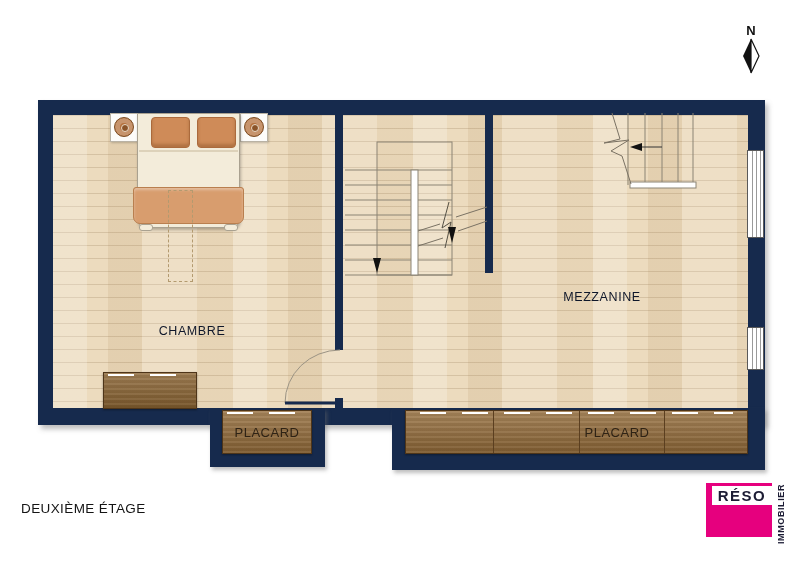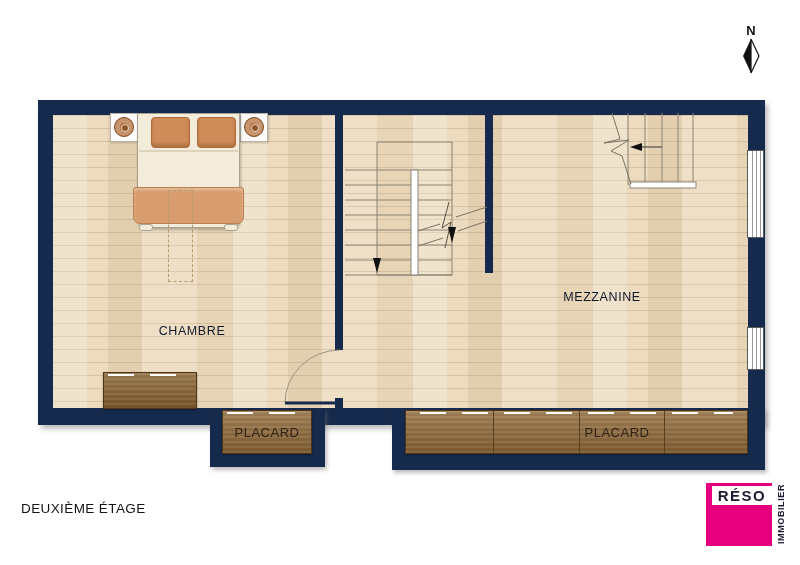--- a/index.html
+++ b/index.html
@@ -67,21 +67,21 @@
   
   .room-label{font-size:12.5px;letter-spacing:.6px;color:#0f172a;transform:translate(-50%,-50%);white-space:nowrap;}
   .closet-label{font-size:13px;letter-spacing:.5px;color:#2f2315;transform:translate(-50%,-50%);white-space:nowrap;}
   .floor-title{left:21px;top:501px;font-size:13.5px;font-weight:normal;letter-spacing:.4px;color:#141414;white-space:nowrap;}
   .disclaimer{left:400px;top:531px;transform:translateX(-50%);font-size:10px;color:#4a4a4a;white-space:nowrap;}
   
   .north{left:738px;top:24px;width:26px;height:52px;text-align:center;}
   .north-n{font-size:13px;font-weight:bold;color:#111;line-height:13px;}
   
   .logo{left:706px;top:483px;width:84px;height:63px;}
-  .logo-square{position:absolute;left:0;top:0;width:66px;height:63px;background:#e6007e;}
+  .logo-square{position:absolute;left:0;top:0;width:66px;height:54px;background:#e6007e;}
   .logo-brand{position:absolute;left:6px;right:0;top:3px;height:19px;background:#ffffff;
     font-size:15px;font-weight:bold;letter-spacing:1.5px;color:#1c1c34;text-align:center;line-height:19px;}
   .logo-vert{position:absolute;left:67px;top:0;width:16px;height:63px;background:#ffffff;
     writing-mode:vertical-rl;transform:rotate(180deg);font-size:9px;font-weight:bold;
     letter-spacing:.6px;color:#1c1c34;text-align:center;line-height:16px;}
   svg{display:block;}
   .overlay{left:0;top:0;pointer-events:none;}
 </style>
 </head>
 <body>

